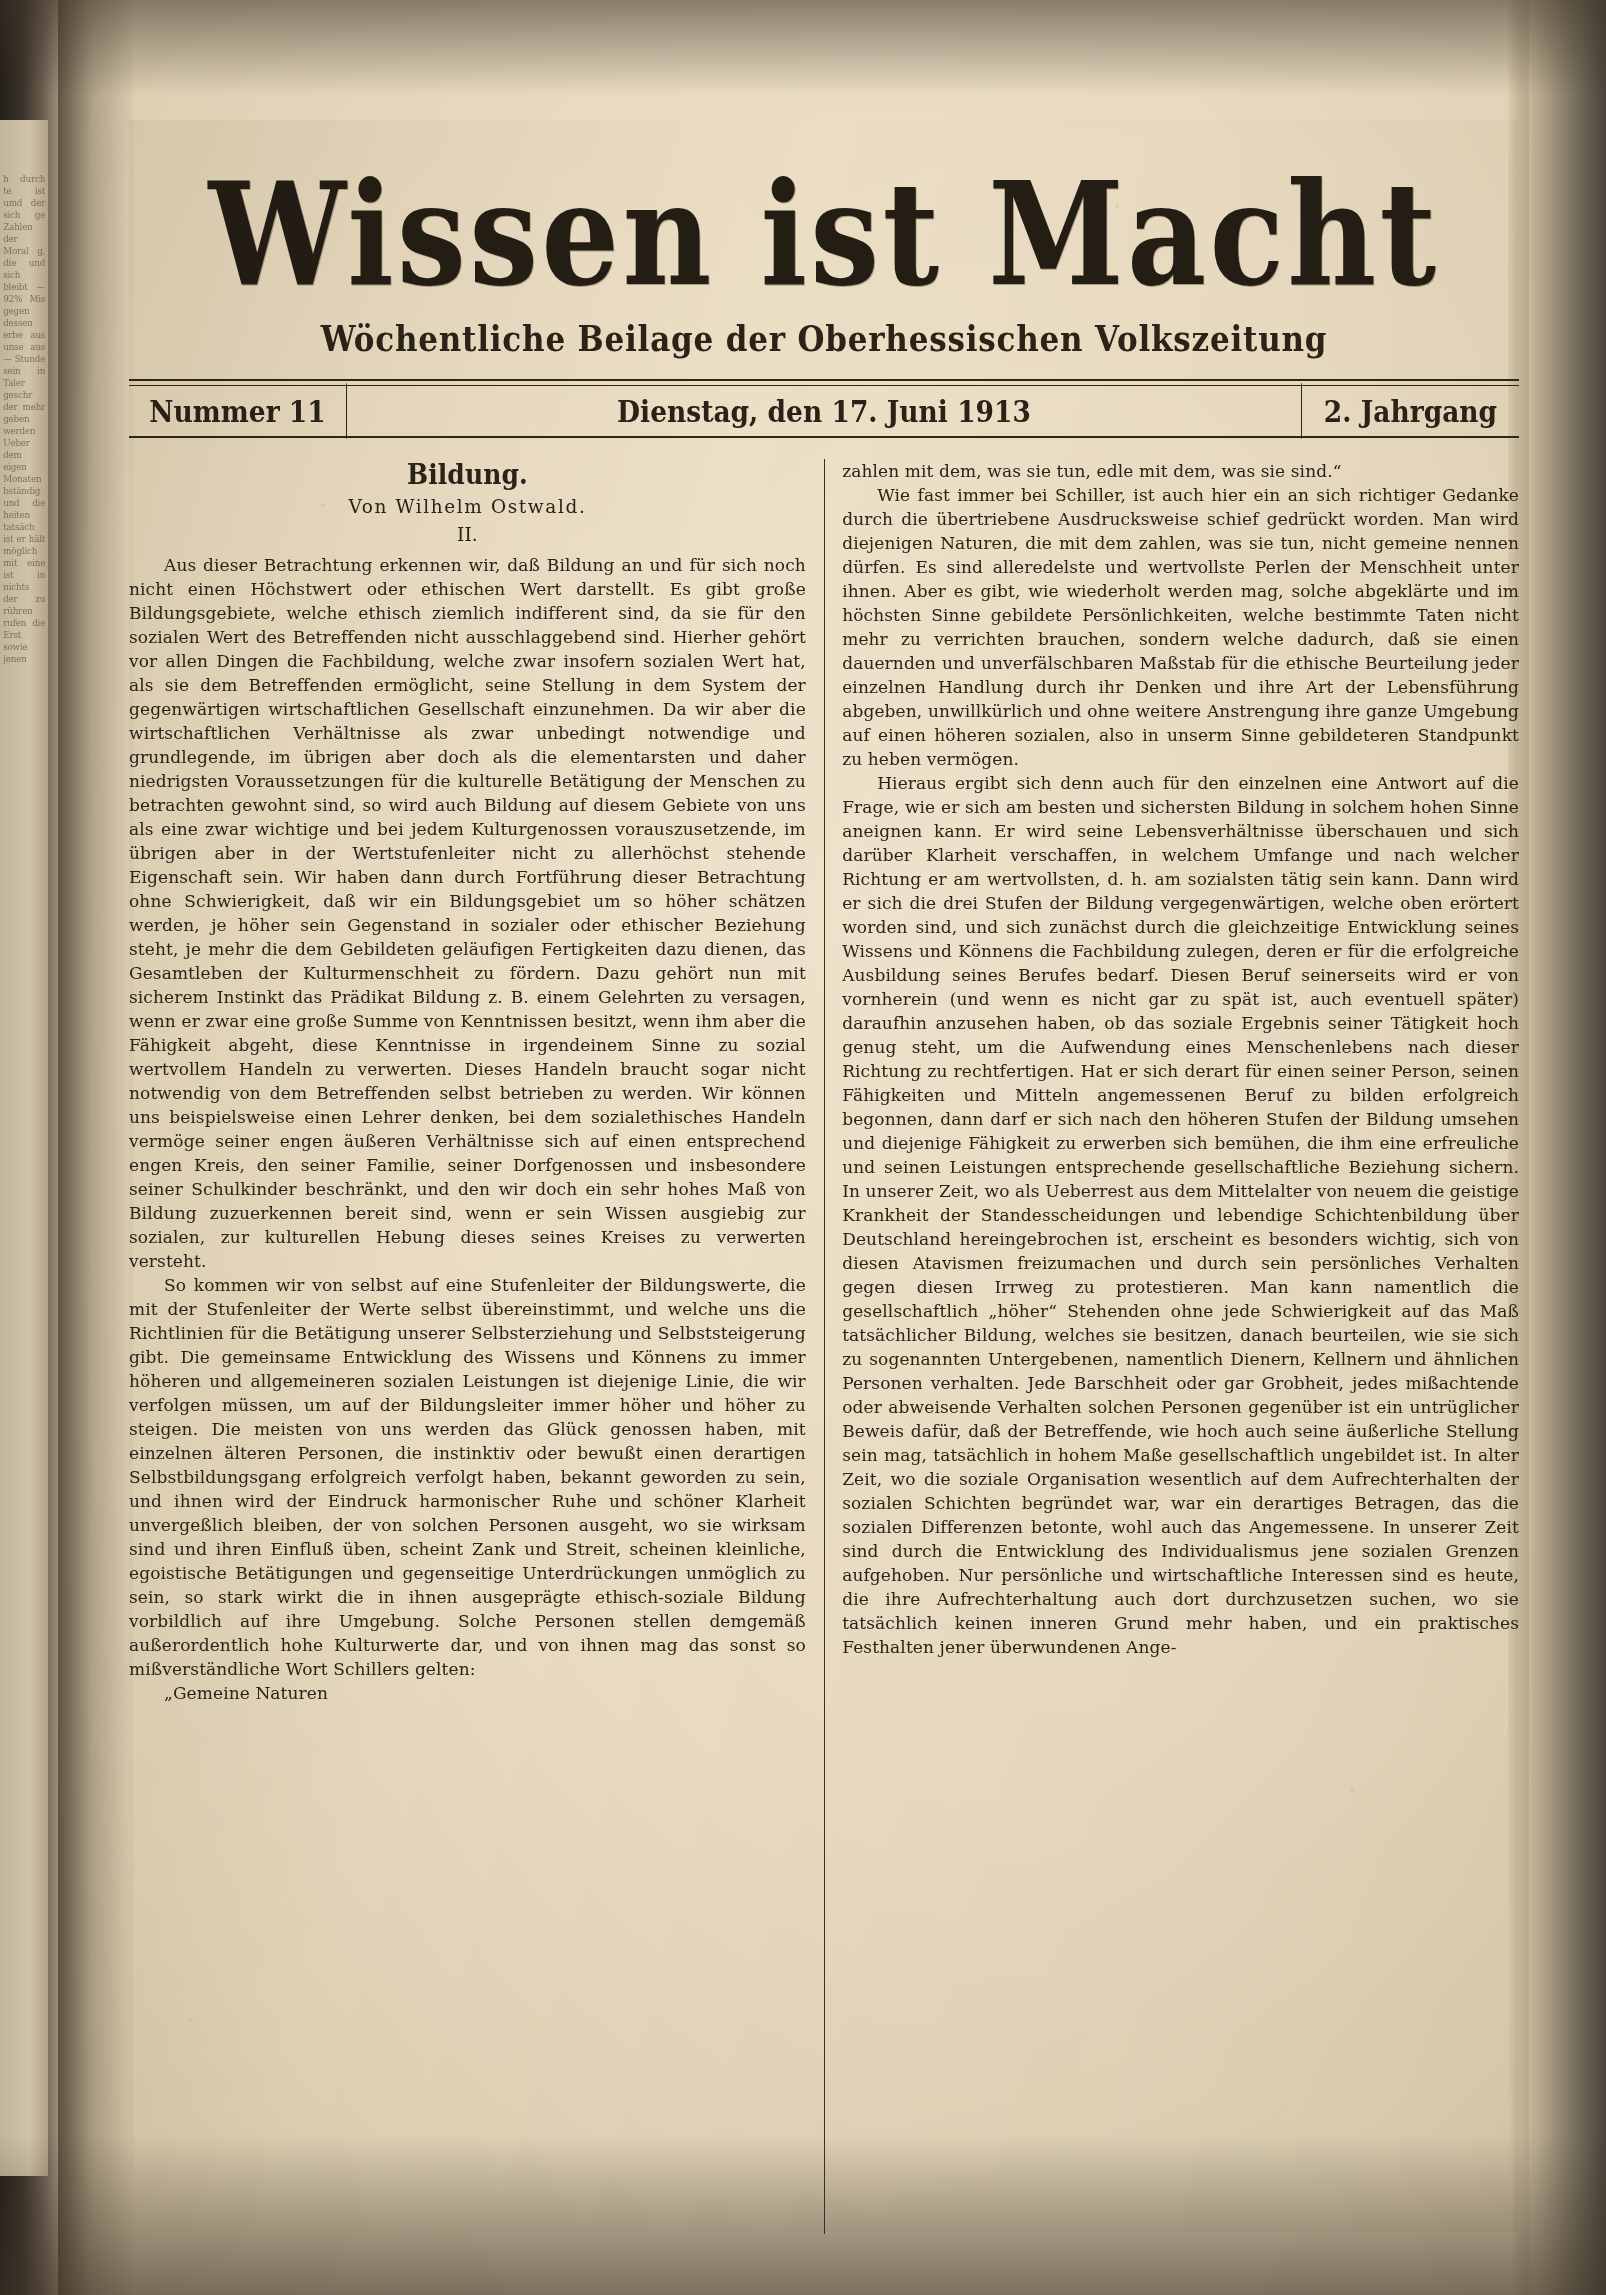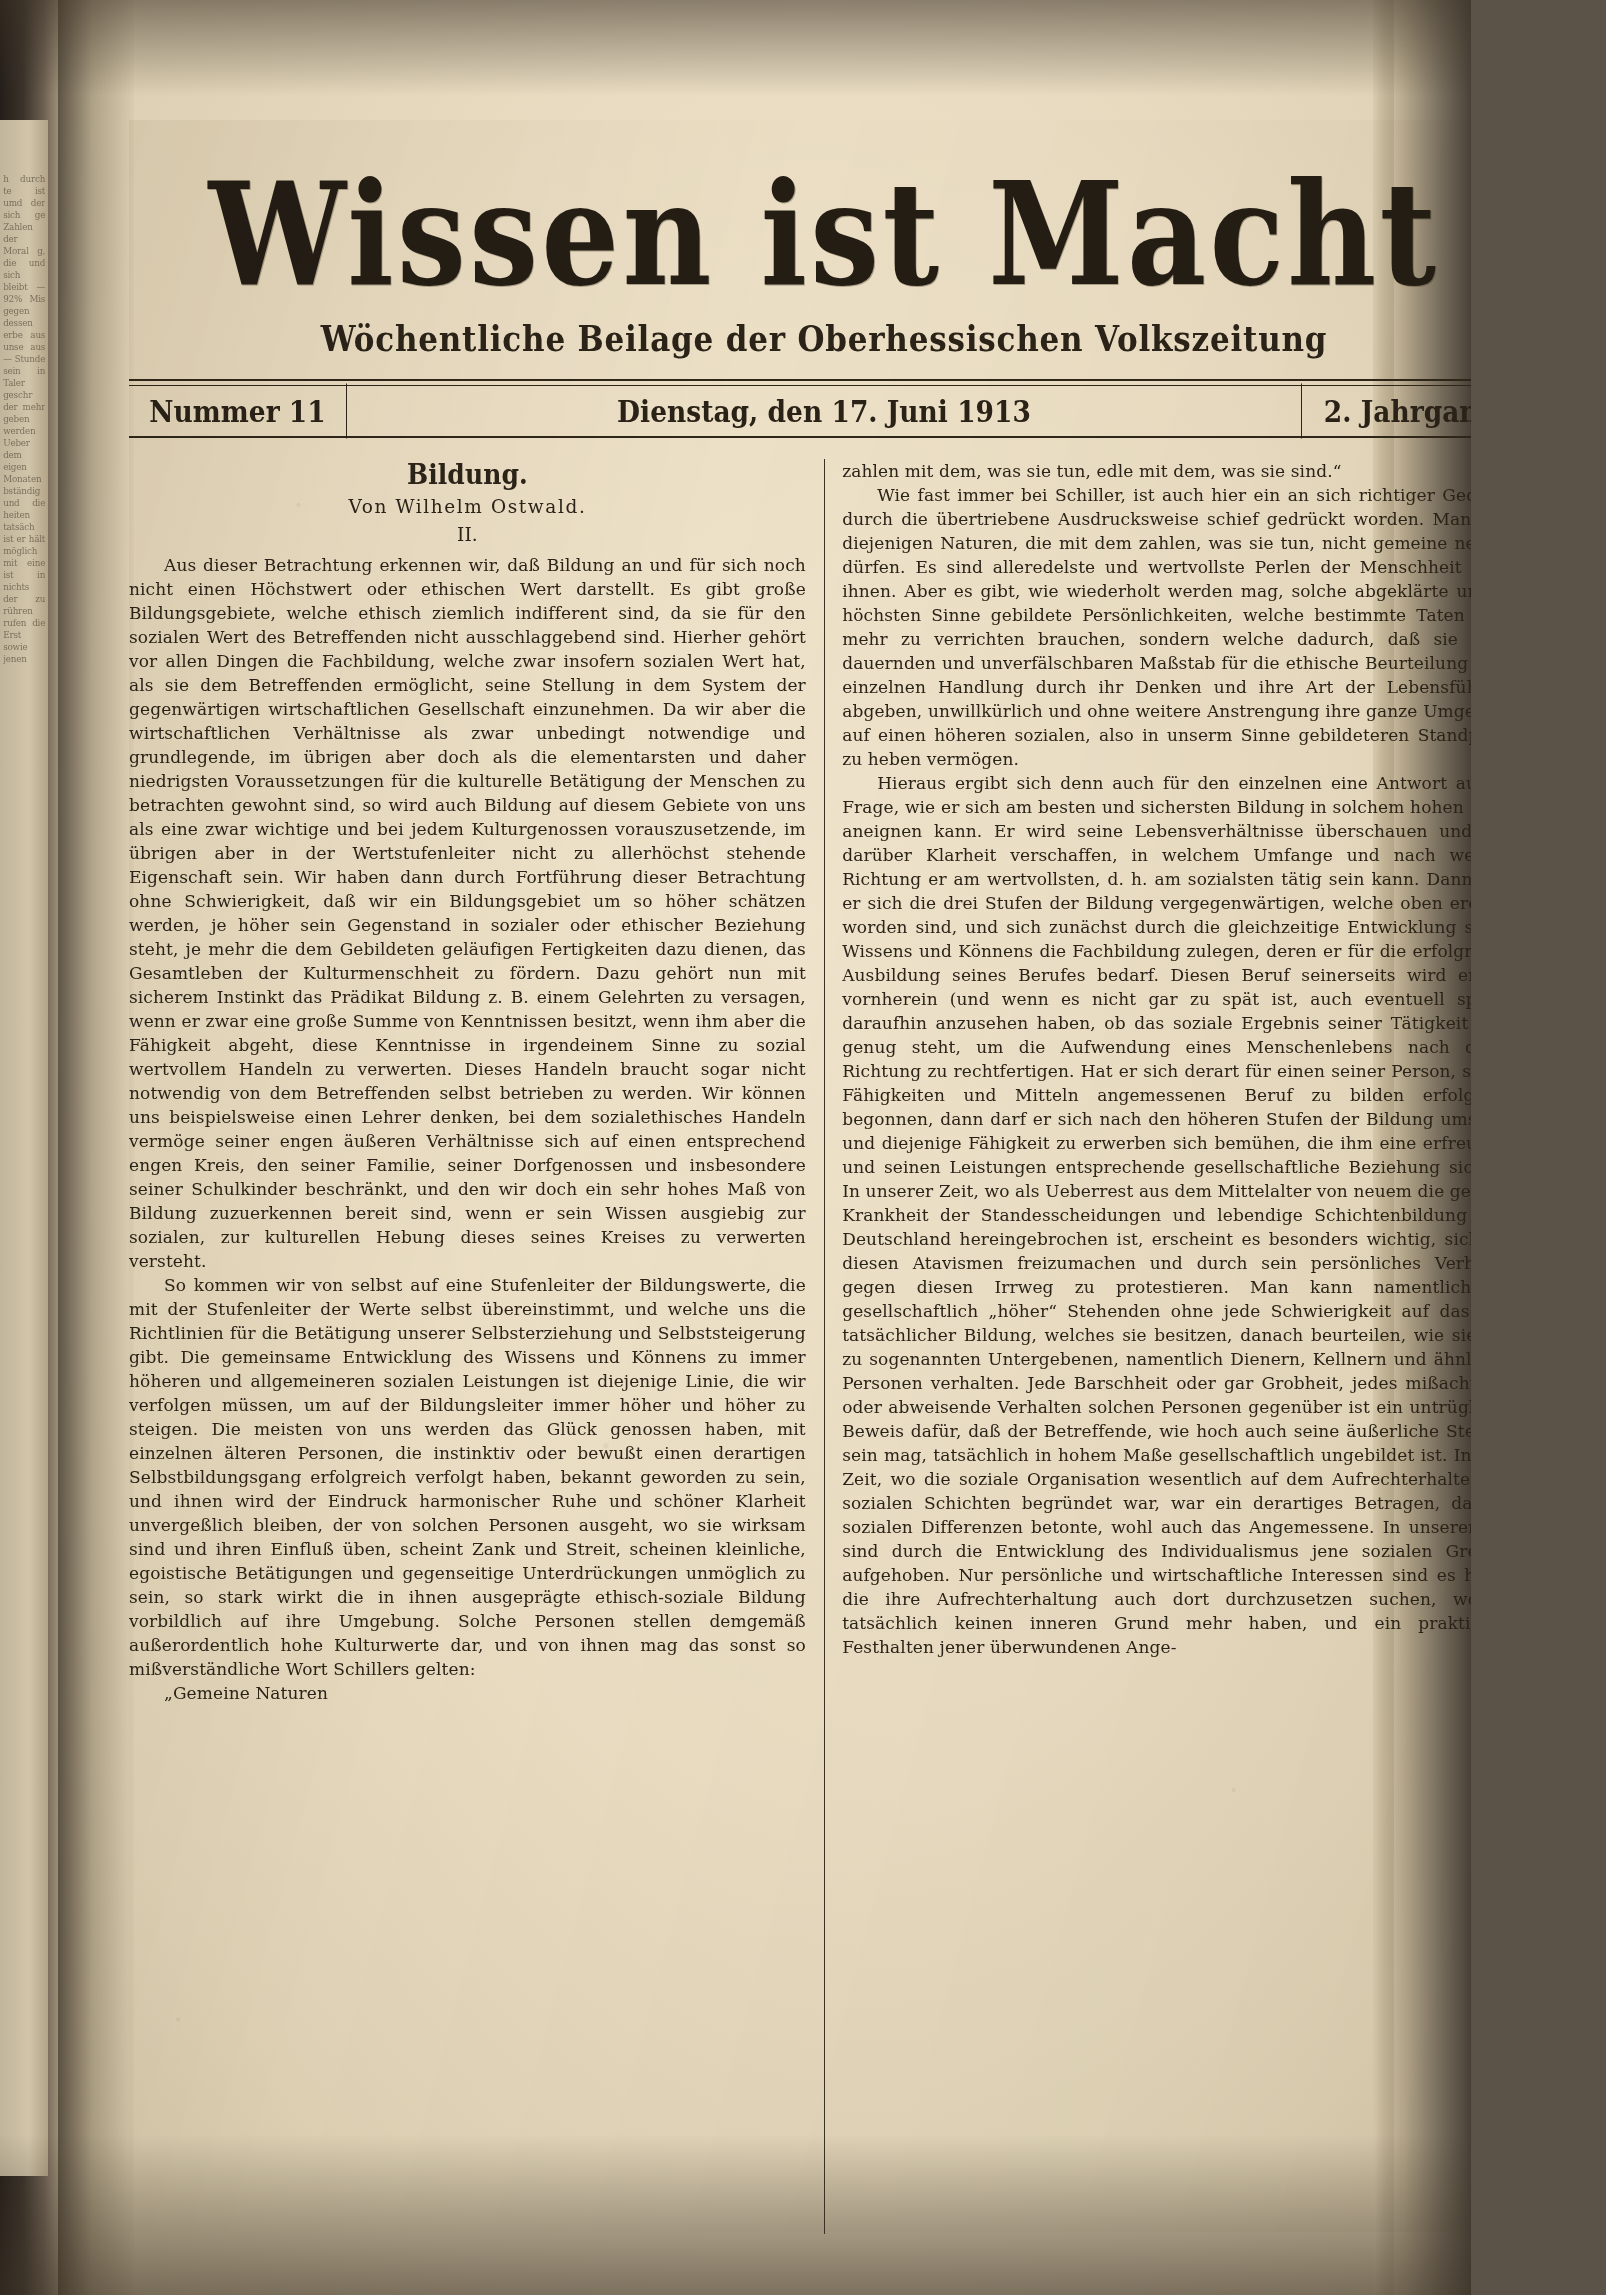--- a/index.html
+++ b/index.html
@@ -10,21 +10,21 @@
   body {
     width: 1606px;
     height: 2295px;
     overflow: hidden;
     font-family: "DejaVu Serif", serif;
   }
 
   
   #scan {
     position: relative;
-    width: 1471px;
+    width: 1606px;
     height: 2295px;
     background:
       radial-gradient(ellipse at 55% 40%, #efe4cc 0%, #e9dcc2 45%, #dccfb2 75%, #c9bb9c 100%);
     overflow: hidden;
   }
 
   
   #gutter-dark {
     position: absolute;
     left: 0; top: 0;

